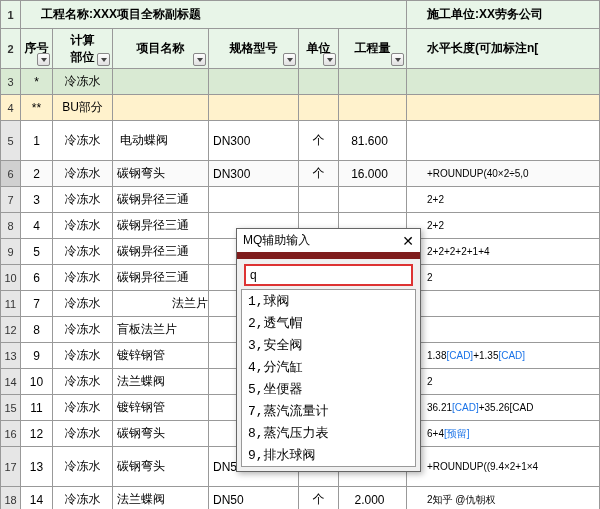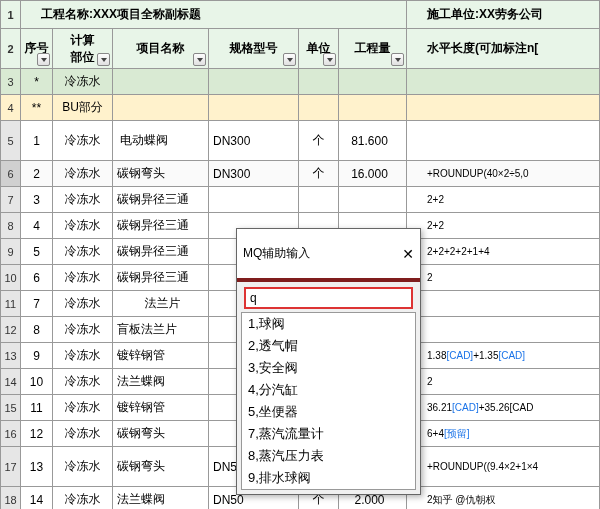--- a/index.html
+++ b/index.html
@@ -85,23 +85,23 @@
     width: 185px;
     background: #f0f0f0;
     border: 1px solid #666;
     box-shadow: 2px 2px 6px rgba(0,0,0,0.3);
     z-index: 10;
   }
   .popup-title {
     display: flex;
     justify-content: space-between;
     align-items: center;
-    padding: 16px 6px;
+    padding: 3px 6px;
     background: #fff;
-    border-bottom: 4px solid #7f1d1d;
+    border-bottom: 7px solid #7f1d1d;
     font-size: 12px;
   }
   .popup-close { cursor: pointer; font-size: 14px; line-height: 1; }
   .popup-input-wrap {
     padding: 6px 8px 4px 8px;
   }
   .popup-input {
     width: 100%;
     height: 20px;
     border: 1px solid #7a7a7a;
@@ -115,20 +115,21 @@
     border: 1px solid #999;
     background: #fff;
     max-height: 180px;
     overflow-y: auto;
   }
   .popup-item {
     padding: 2px 6px;
     font-size: 13px;
     border-bottom: 0;
     cursor: pointer;
+    font-family: Liberation Mono, monospace;
   }
   .watermark {
     position: absolute;
     right: 6px;
     bottom: 4px;
     font-size: 11px;
     color: #888;
     z-index: 5;
   }
 </style>
@@ -232,21 +233,21 @@
         <td class="c-name" style="text-align: left; padding-left: 4px;">碳钢异径三通</td>
         <td class="c-spec" style="text-align: left; padding-left: 4px;"></td>
         <td class="c-unit"></td>
         <td class="c-qty num"></td>
         <td class="c-form formula">2</td>
       </tr>
       <tr class="">
         <td class="rowhead">11</td>
         <td class="c-seq">7</td>
         <td class="c-part">冷冻水</td>
-        <td class="c-name" style="text-align: center; padding-left: 4px;">法兰片</td>
+        <td class="c-name" style="text-align: right; padding-left: 4px;">法兰片</td>
         <td class="c-spec" style="text-align: left; padding-left: 4px;"></td>
         <td class="c-unit"></td>
         <td class="c-qty num"></td>
         <td class="c-form formula"></td>
       </tr>
       <tr class="">
         <td class="rowhead">12</td>
         <td class="c-seq">8</td>
         <td class="c-part">冷冻水</td>
         <td class="c-name" style="text-align: left; padding-left: 4px;">盲板法兰片</td>

